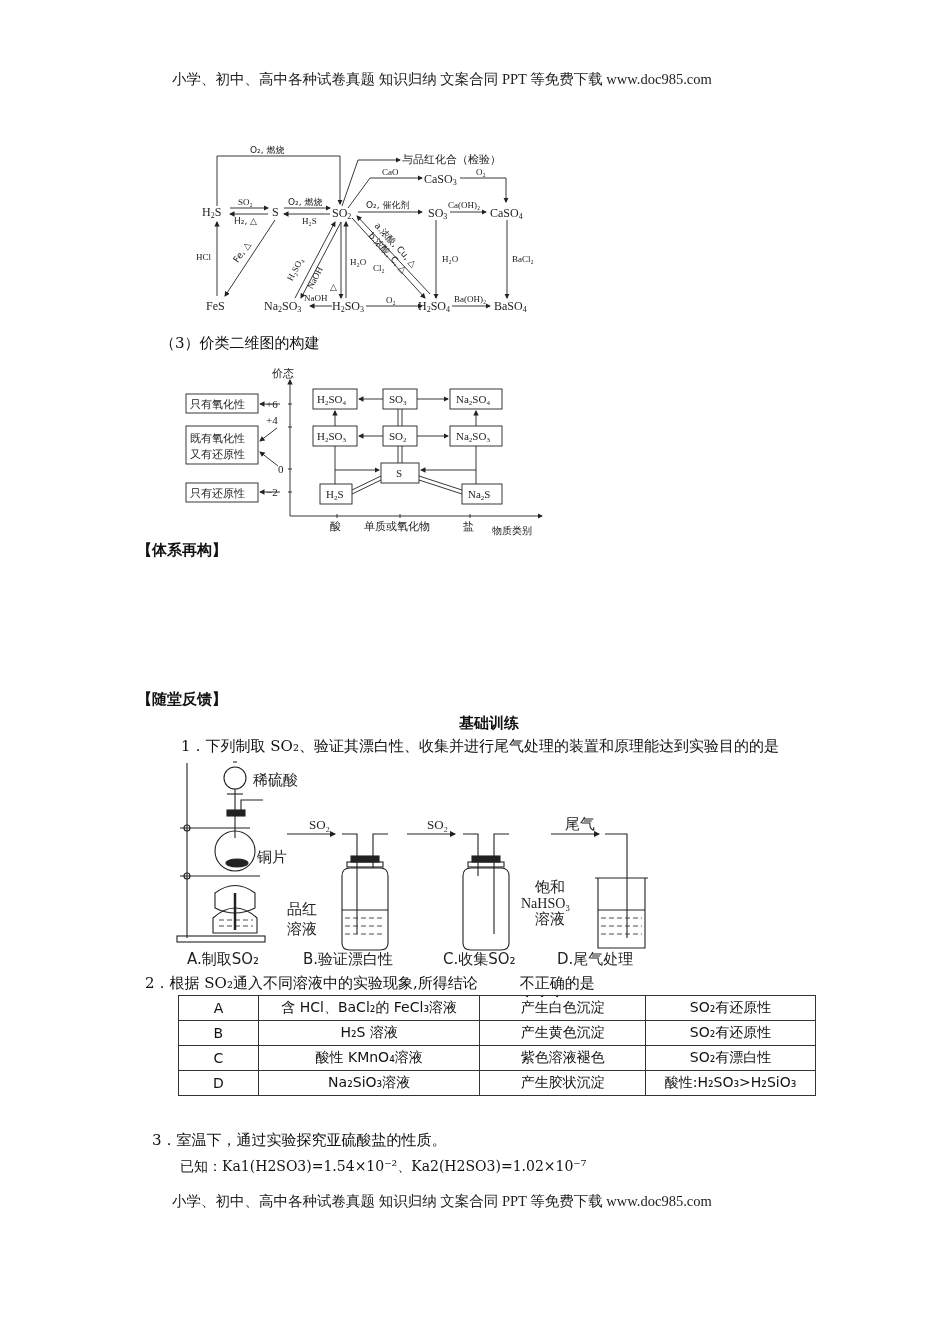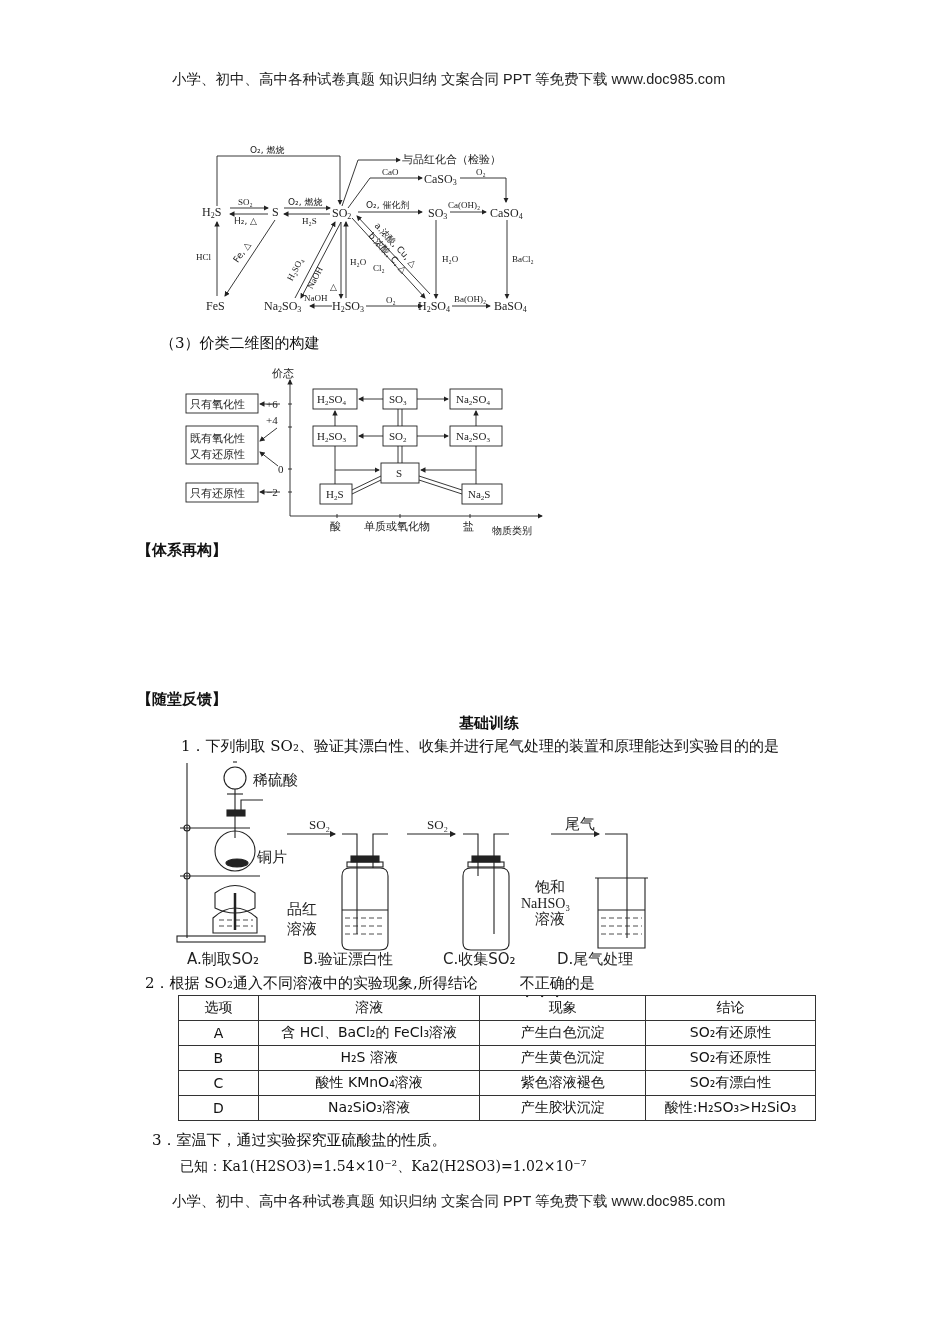--- a/index.html
+++ b/index.html
@@ -1,18 +1,18 @@
 <!DOCTYPE html>
 <html><head>
 <meta charset="utf-8">
 <style>
   html,body{margin:0;padding:0;background:#fff;}
   body{width:950px;height:1344px;position:relative;overflow:hidden;font-family:"DejaVu Serif","Liberation Serif",serif;color:#111;}
   .abs{position:absolute;}
-  .hdr{font-family:Liberation Sans, sans-serif;font-size:14.5px;color:#222;white-space:nowrap;}
+  .hdr{font-family:Liberation Serif, serif;font-size:14.5px;color:#222;white-space:nowrap;}
   .txt{font-size:15px;white-space:nowrap;}
   .bold{font-weight:bold;font-family:"DejaVu Sans","Liberation Sans",sans-serif;}
   svg text{font-family:"Liberation Serif","DejaVu Serif",serif;fill:#222;}
   svg .cn{font-family:"DejaVu Sans","Liberation Sans",sans-serif;}
   table.q2{position:absolute;left:178px;top:995px;width:638px;border-collapse:collapse;font-size:14px;}
   table.q2 td{border:1px solid #333;text-align:center;height:24px;padding:0;font-family:"DejaVu Sans","Liberation Sans",sans-serif;}
   .emph{text-emphasis:dot;-webkit-text-emphasis:dot;text-emphasis-position:under;margin-left:42px;-webkit-text-emphasis-position:under;}
 </style>
 </head>
 <body>
@@ -293,26 +293,20 @@
 </div>
 
 <table class="q2">
   <colgroup>
       <col style="width:80px">
       <col style="width:222px">
       <col style="width:166px">
       <col style="width:170px">
     </colgroup>
   <tbody>
-      <tr>
-    <td>选项</td>
-    <td>溶液</td>
-    <td>现象</td>
-    <td>结论</td>
-  </tr>
   <tr>
     <td>A</td>
     <td>含 HCl、BaCl₂的 FeCl₃溶液</td>
     <td>产生白色沉淀</td>
     <td>SO₂有还原性</td>
   </tr>
   <tr>
     <td>B</td>
     <td>H₂S 溶液</td>
     <td>产生黄色沉淀</td>

